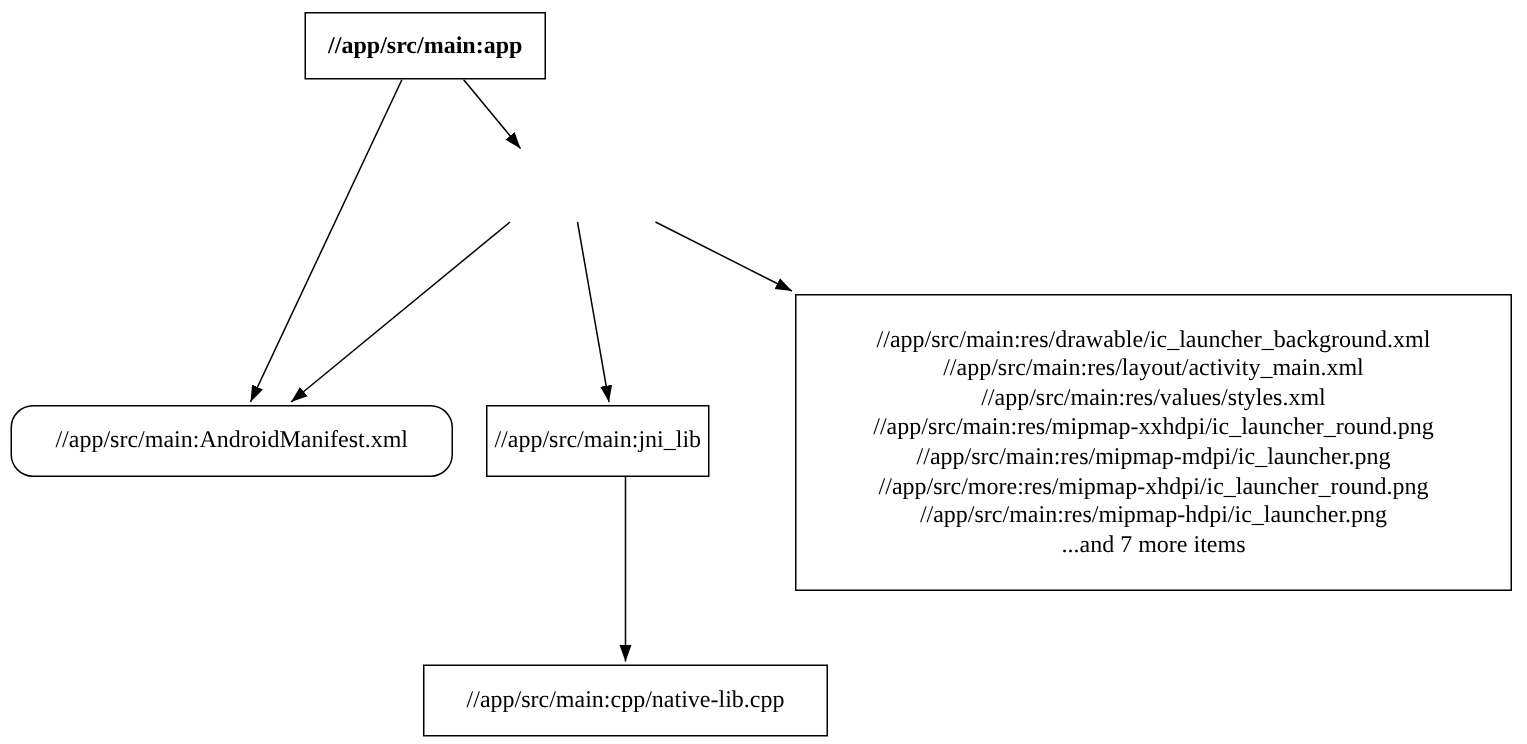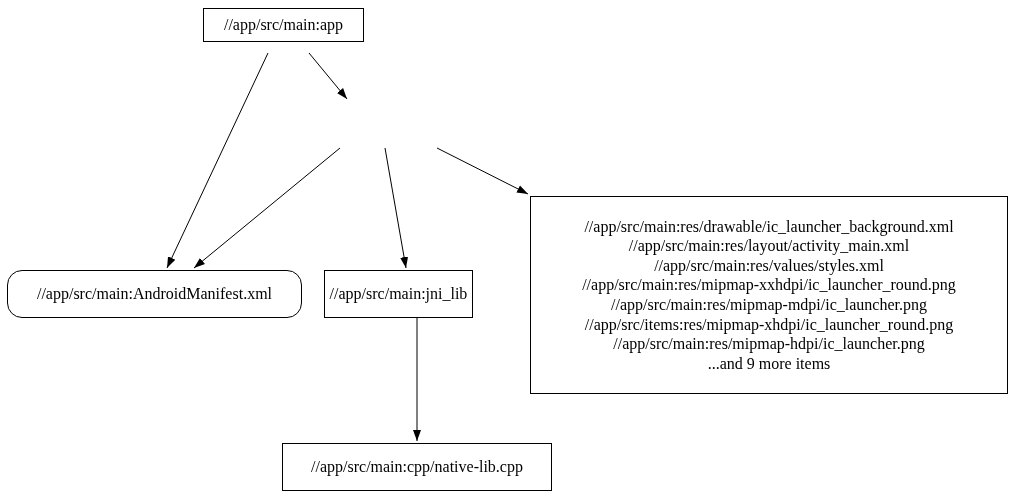--- a/index.html
+++ b/index.html
@@ -40,21 +40,21 @@
     white-space: nowrap;
   }
   .node.multiline {
     flex-direction: column;
     justify-content: center;
   }
   .node.multiline .res-line {
     line-height: 19.6px;
     font-size: 16px;
   }
-  #node-app      { left: 203px; top: 8px;   width: 161px; height: 34px; }
+  #node-app      { left: 203px; top: 8px;   width: 161px; height: 45px; font-weight: bold; }
   #node-lib      { left: 302px; top: 101px; width: 155px; height: 47px; }
   #node-manifest { left: 7px;   top: 270px; width: 295px; height: 48px; border-radius: 15px; }
   #node-jni-lib  { left: 324px; top: 270px; width: 149px; height: 48px; }
   #node-res      { left: 530px; top: 196px; width: 478px; height: 198px; }
   #node-cpp      { left: 282px; top: 443px; width: 270px; height: 48px; }
 </style>
 </head>
 <body>
 
 <div class="canvas">
@@ -85,22 +85,22 @@
   <div class="node" id="node-jni-lib">
     <span>//app/src/main:jni_lib</span>
   </div>
 
   <div class="node multiline" id="node-res">
     <div class="res-line">//app/src/main:res/drawable/ic_launcher_background.xml</div>
     <div class="res-line">//app/src/main:res/layout/activity_main.xml</div>
     <div class="res-line">//app/src/main:res/values/styles.xml</div>
     <div class="res-line">//app/src/main:res/mipmap-xxhdpi/ic_launcher_round.png</div>
     <div class="res-line">//app/src/main:res/mipmap-mdpi/ic_launcher.png</div>
-    <div class="res-line">//app/src/items:res/mipmap-xhdpi/ic_launcher_round.png</div>
+    <div class="res-line">//app/src/more:res/mipmap-xhdpi/ic_launcher_round.png</div>
     <div class="res-line">//app/src/main:res/mipmap-hdpi/ic_launcher.png</div>
-    <div class="res-line">...and 9 more items</div>
+    <div class="res-line">...and 7 more items</div>
   </div>
 
   <div class="node" id="node-cpp">
     <span>//app/src/main:cpp/native-lib.cpp</span>
   </div>
 
 </div>
 
 </body></html>

